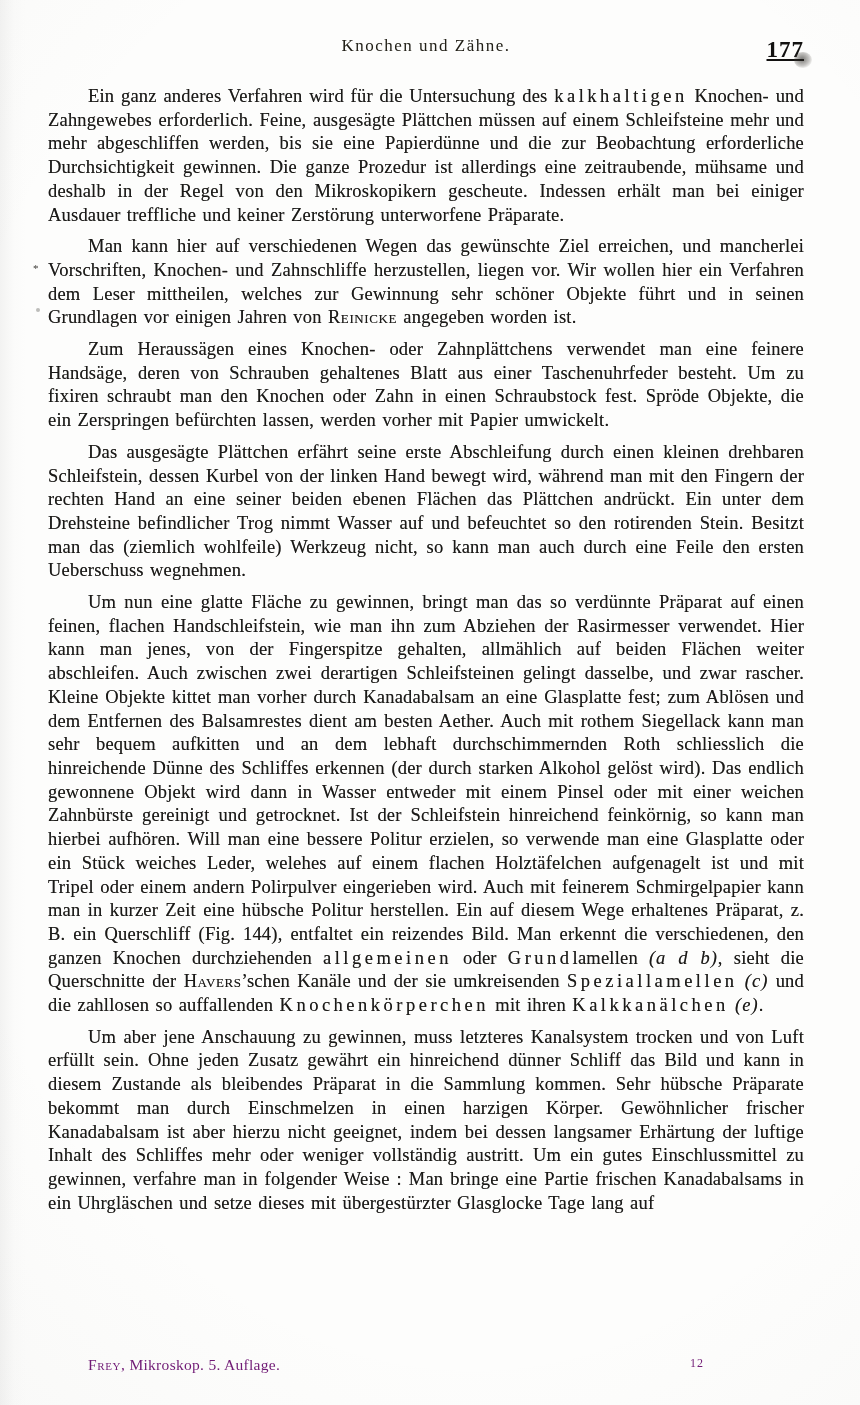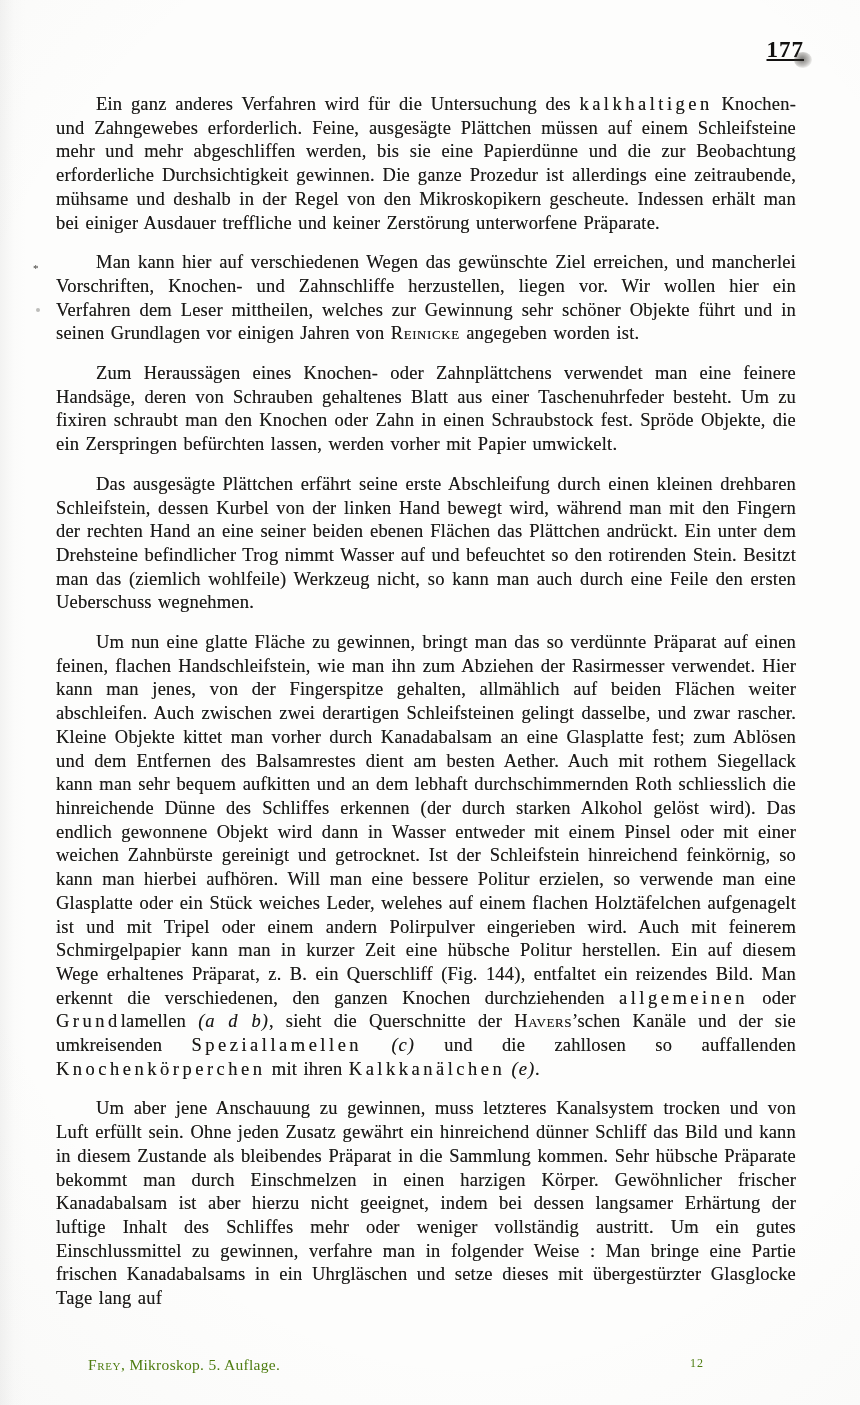--- a/index.html
+++ b/index.html
@@ -81,55 +81,56 @@
     left: 40px;
     width: 772px;
     text-align: justify;
     font-size: 18.5px;
     line-height: 23.7px;
     letter-spacing: 0.2px;
     word-spacing: 1.5px;
     text-shadow: 0 0 0.4px rgba(20,18,16,0.55);
   }
   .para {
-    margin: 16px;
+    margin: 8px;
     text-indent: 40px;
   }
   .r-n  { }
   .r-sp { letter-spacing: 3.5px; }
   .r-sc { font-variant: small-caps; letter-spacing: 0.6px; font-family: Liberation Serif, serif; }
   .r-i  { font-style: italic; letter-spacing: 1px; }
 
   .page-footer {
     position: absolute;
     left: 40px;
     width: 772px;
     top: 1356px;
     height: 24px;
     font-size: 15.5px;
-    color: #4d7c0f;
+    color: #701a75;
   }
   .footer-signature {
     position: absolute;
     left: 48px;
     top: 0;
     letter-spacing: 0.3px;
   }
   .footer-sheet-number {
     position: absolute;
     left: 650px;
     top: 0;
     font-size: 12px;
     letter-spacing: 1px;
   }
 </style>
 </head>
 <body>
 
 <div class="page-header">
+  <div class="running-title">Knochen und Zähne.</div>
   <div class="page-number">177</div>
 </div>
 <div class="ink-smudge"></div>
 
 <div class="margin-mark">*</div>
 <div class="margin-speck"></div>
 
 <div class="text-block" id="text-block">
     <p class="para"><span class="r-n">Ein ganz anderes Verfahren wird für die Untersuchung des </span><span class="r-sp">kalkhaltigen</span><span class="r-n"> Knochen- und Zahngewebes erforderlich. Feine, ausgesägte Plättchen müssen auf einem Schleifsteine mehr und mehr abgeschliffen werden, bis sie eine Papierdünne und die zur Beobachtung erforderliche Durchsichtigkeit gewinnen. Die ganze Prozedur ist allerdings eine zeitraubende, mühsame und deshalb in der Regel von den Mikroskopikern gescheute. Indessen erhält man bei einiger Ausdauer treffliche und keiner Zerstörung unterworfene Präparate.</span></p>
     <p class="para"><span class="r-n">Man kann hier auf verschiedenen Wegen das gewünschte Ziel erreichen, und mancherlei Vorschriften, Knochen- und Zahnschliffe herzustellen, liegen vor. Wir wollen hier ein Verfahren dem Leser mittheilen, welches zur Gewinnung sehr schöner Objekte führt und in seinen Grundlagen vor einigen Jahren von </span><span class="r-sc">Reinicke</span><span class="r-n"> angegeben worden ist.</span></p>

